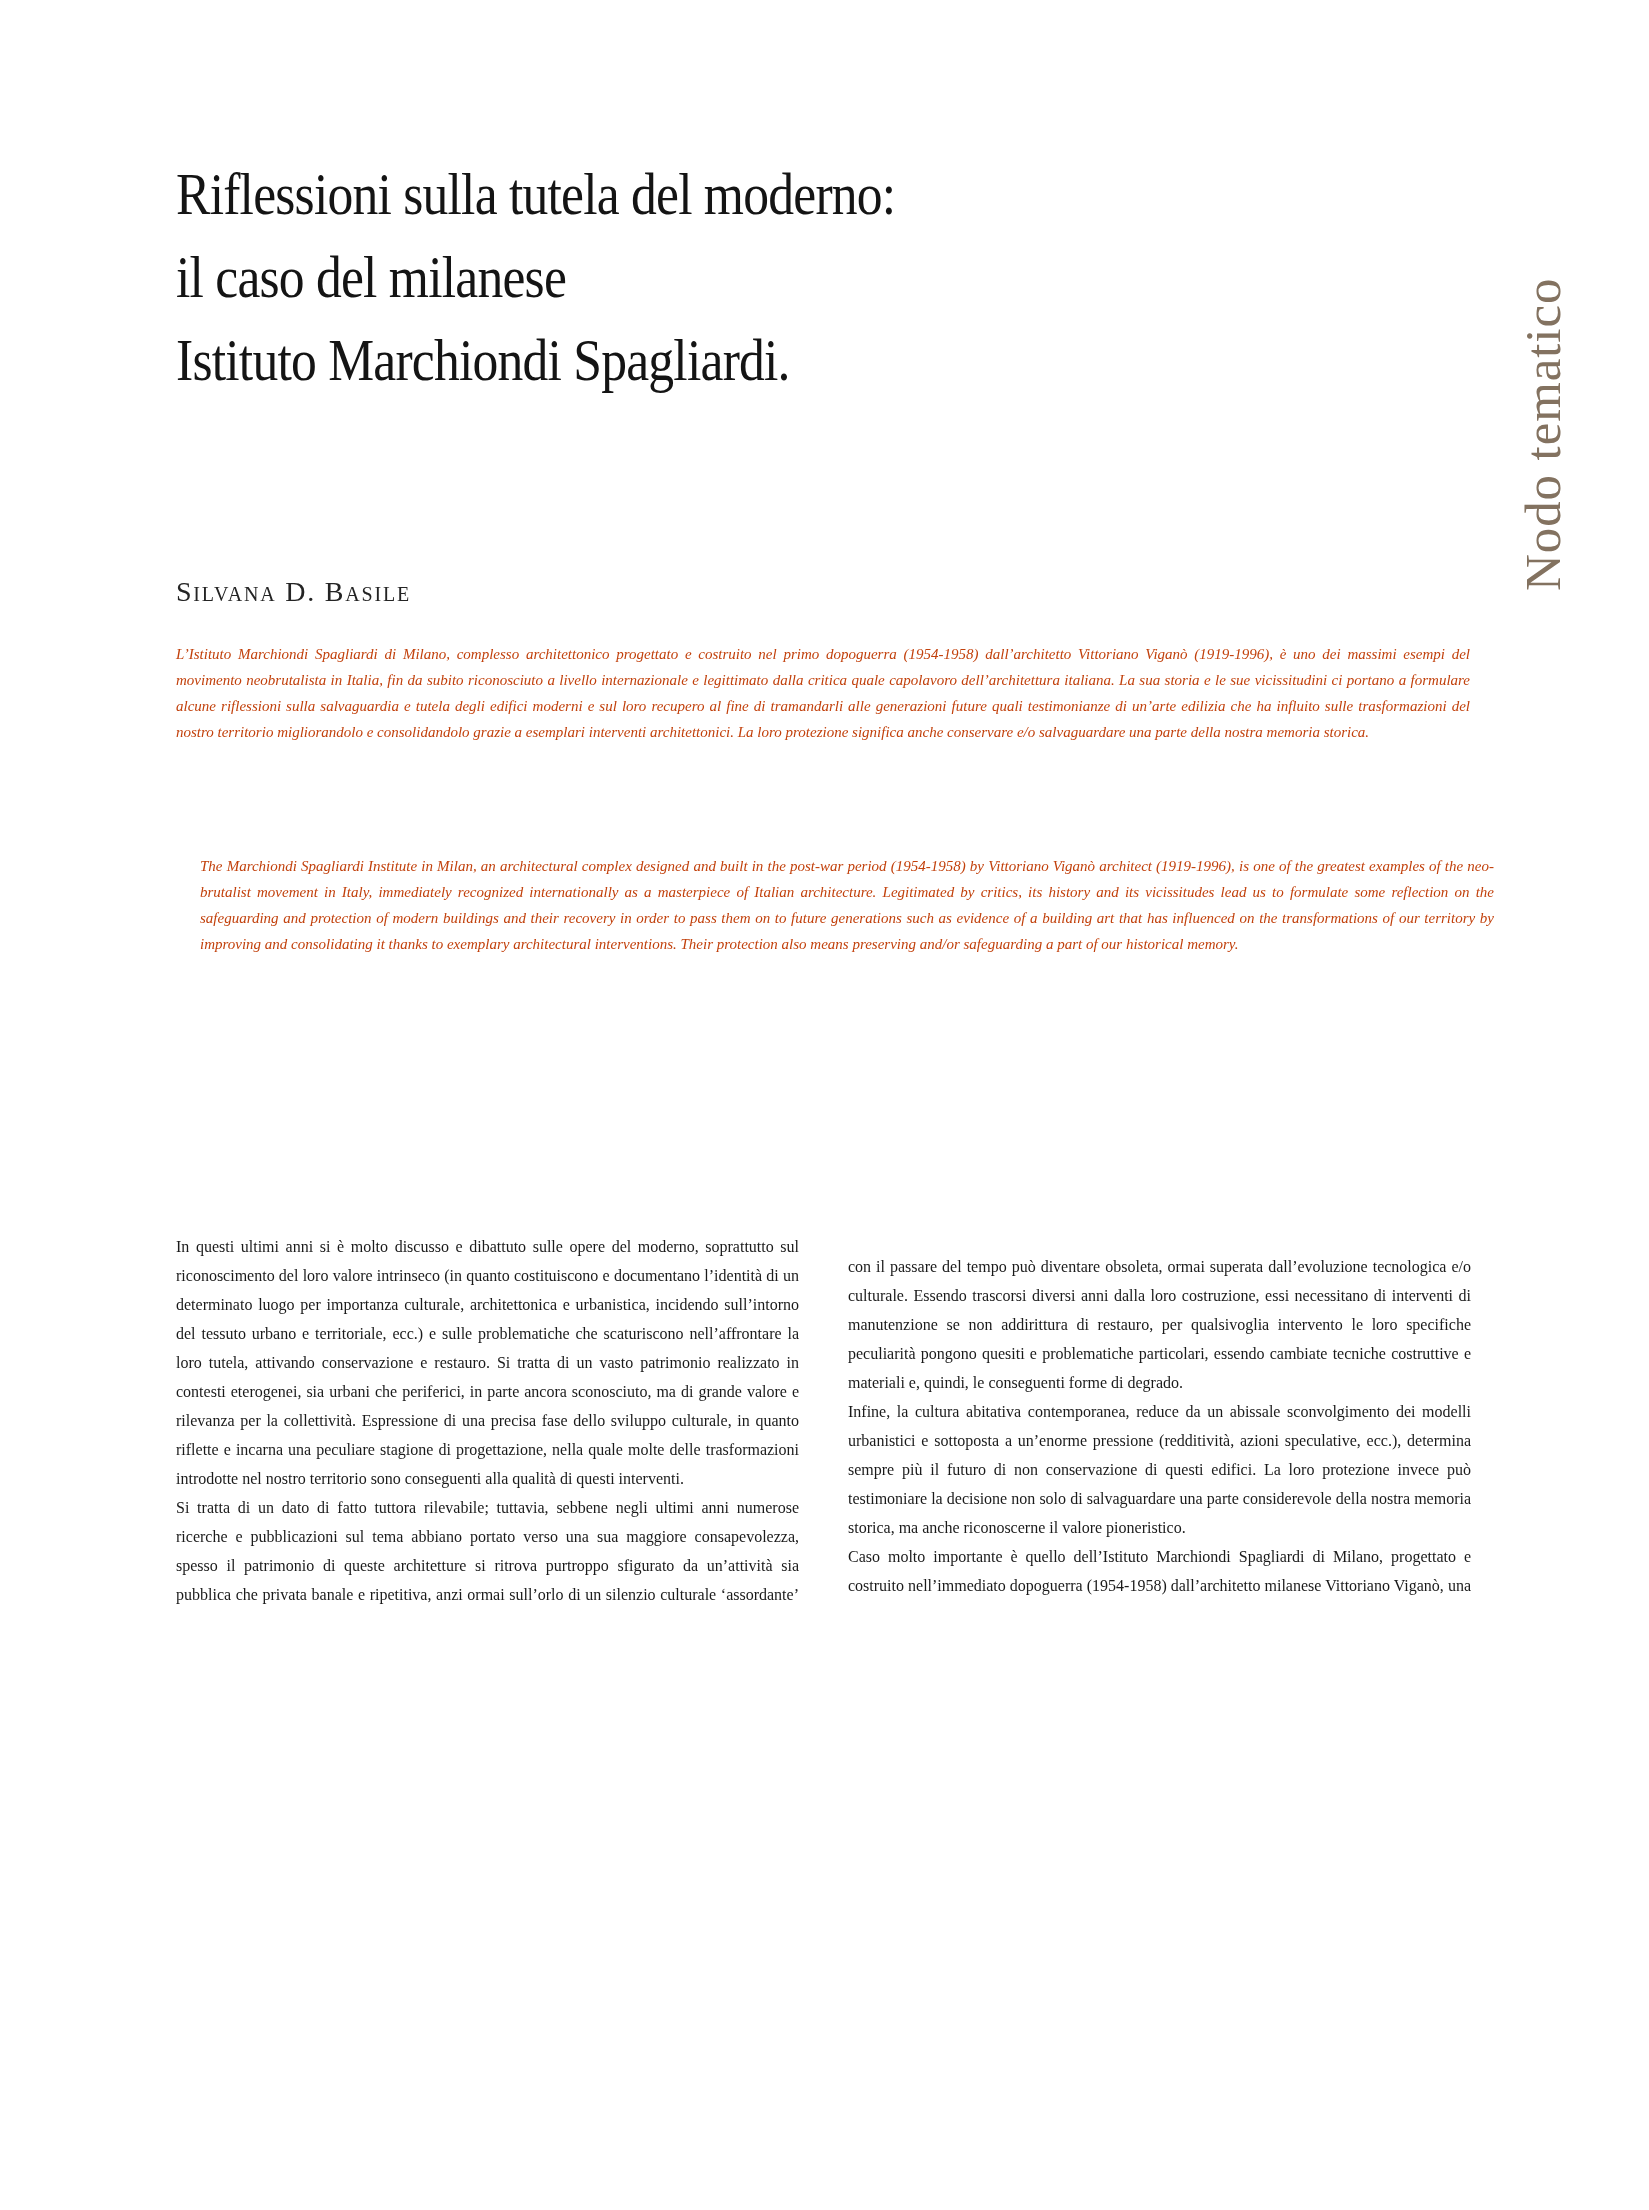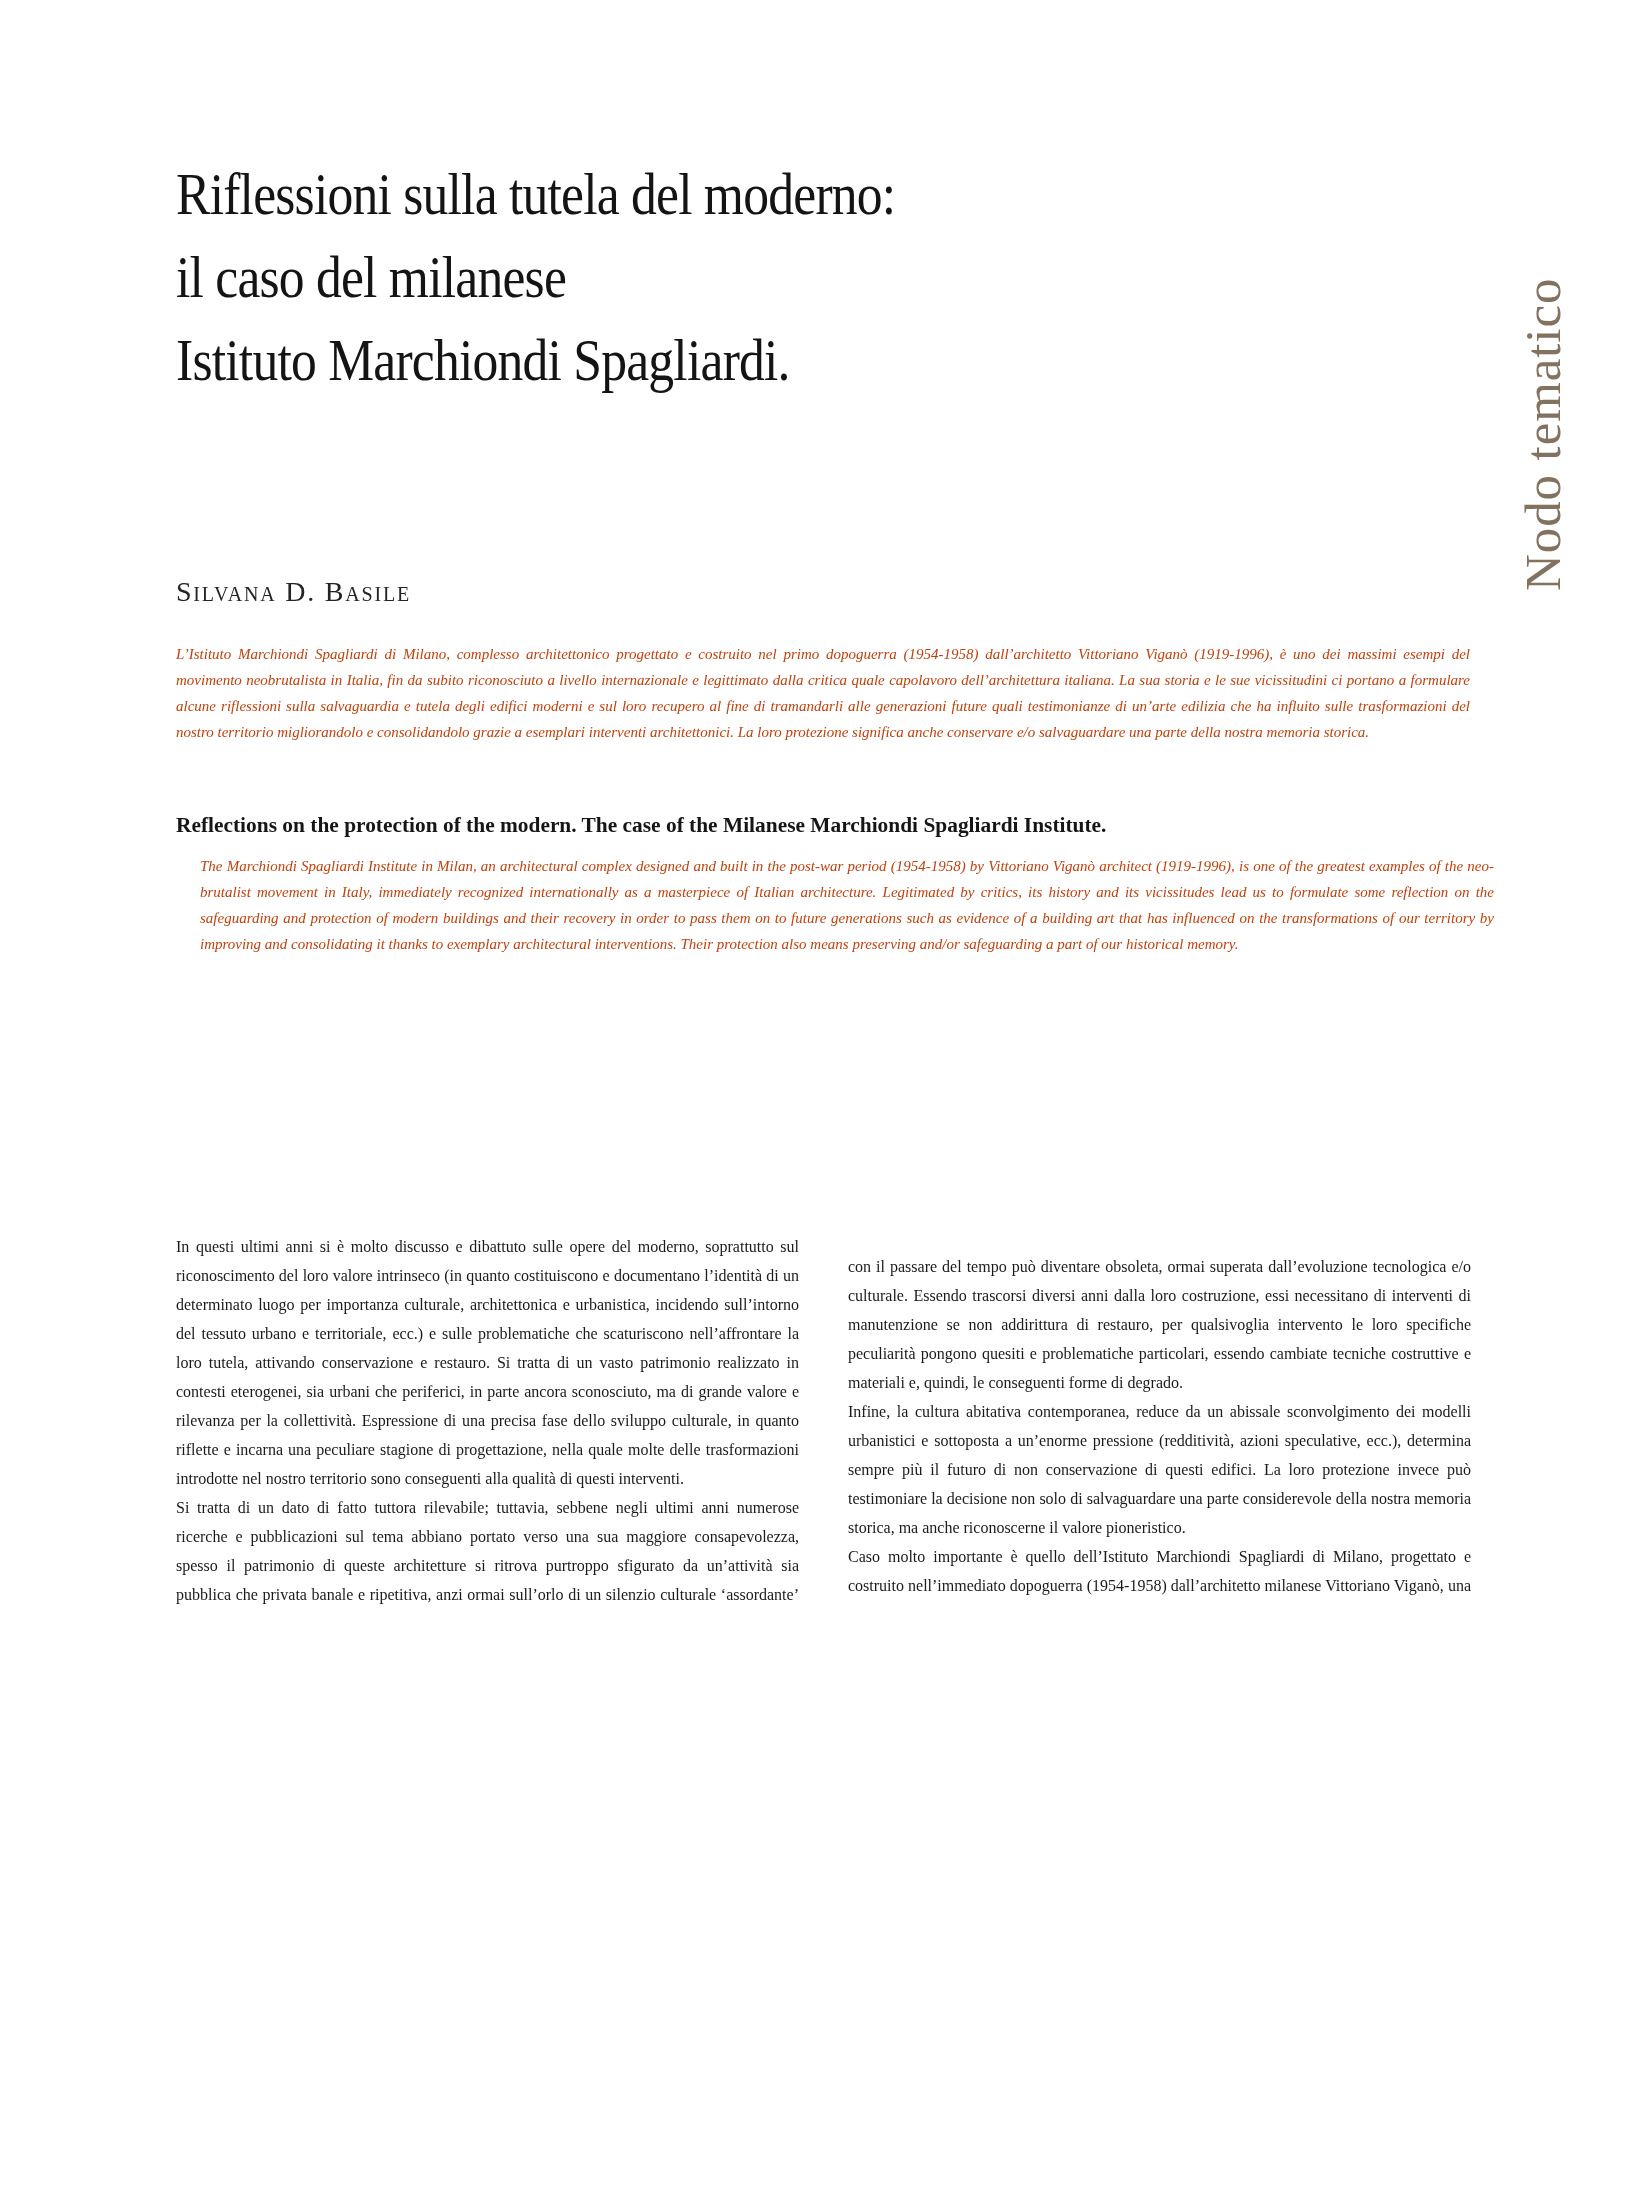--- a/index.html
+++ b/index.html
@@ -103,21 +103,20 @@
     <div>il caso del milanese</div>
     <div>Istituto Marchiondi Spagliardi.</div>
   </h1>
 
   <div class="side-label" style="color: rgb(131, 114, 96);">Nodo tematico</div>
 
   <div class="author">Silvana D. Basile</div>
 
   <div class="abstract abstract-it">L’Istituto Marchiondi Spagliardi di Milano, complesso architettonico progettato e costruito nel primo dopoguerra (1954-1958) dall’architetto Vittoriano Viganò (1919-1996), è uno dei massimi esempi del movimento neobrutalista in Italia, fin da subito riconosciuto a livello internazionale e legittimato dalla critica quale capolavoro dell’architettura italiana. La sua storia e le sue vicissitudini ci portano a formulare alcune riflessioni sulla salvaguardia e tutela degli edifici moderni e sul loro recupero al fine di tramandarli alle generazioni future quali testimonianze di un’arte edilizia che ha influito sulle trasformazioni del nostro territorio migliorandolo e consolidandolo grazie a esemplari interventi architettonici. La loro protezione significa anche conservare e/o salvaguardare una parte della nostra memoria storica.</div>
 
-  <div class="en-heading">Reflections on the protection of the modern. The case of the Milanese Marchiondi Spagliardi Institute.</div>
 
   <div class="abstract abstract-en">The Marchiondi Spagliardi Institute in Milan, an architectural complex designed and built in the post-war period (1954-1958) by Vittoriano Viganò architect (1919-1996), is one of the greatest examples of the neo-brutalist movement in Italy, immediately recognized internationally as a masterpiece of Italian architecture. Legitimated by critics, its history and its vicissitudes lead us to formulate some reflection on the safeguarding and protection of modern buildings and their recovery in order to pass them on to future generations such as evidence of a building art that has influenced on the transformations of our territory by improving and consolidating it thanks to exemplary architectural interventions. Their protection also means preserving and/or safeguarding a part of our historical memory.</div>
 
   <div class="col col-left">
     <p>In questi ultimi anni si è molto discusso e dibattuto sulle opere del moderno, soprattutto sul riconoscimento del loro valore intrinseco (in quanto costituiscono e documentano l’identità di un determinato luogo per importanza culturale, architettonica e urbanistica, incidendo sull’intorno del tessuto urbano e territoriale, ecc.) e sulle problematiche che scaturiscono nell’affrontare la loro tutela, attivando conservazione e restauro. Si tratta di un vasto patrimonio realizzato in contesti eterogenei, sia urbani che periferici, in parte ancora sconosciuto, ma di grande valore e rilevanza per la collettività. Espressione di una precisa fase dello sviluppo culturale, in quanto riflette e incarna una peculiare stagione di progettazione, nella quale molte delle trasformazioni introdotte nel nostro territorio sono conseguenti alla qualità di questi interventi.</p>
     <p>Si tratta di un dato di fatto tuttora rilevabile; tuttavia, sebbene negli ultimi anni numerose ricerche e pubblicazioni sul tema abbiano portato verso una sua maggiore consapevolezza, spesso il patrimonio di queste architetture si ritrova purtroppo sfigurato da un’attività sia pubblica che privata banale e ripetitiva, anzi ormai sull’orlo di un silenzio culturale ‘assordante’ e di una velocissima scomparsa. Parte di tali ragioni si possono individuare nel fatto che questi edifici non assolvono più alla funzione per cui furono progettati e costruiti sia per vetustà che per anacronismo, poiché una funzione</p>
   </div>
 
   <div class="col col-right">
     <p>con il passare del tempo può diventare obsoleta, ormai superata dall’evoluzione tecnologica e/o culturale. Essendo trascorsi diversi anni dalla loro costruzione, essi necessitano di interventi di manutenzione se non addirittura di restauro, per qualsivoglia intervento le loro specifiche peculiarità pongono quesiti e problematiche particolari, essendo cambiate tecniche costruttive e materiali e, quindi, le conseguenti forme di degrado.</p>

